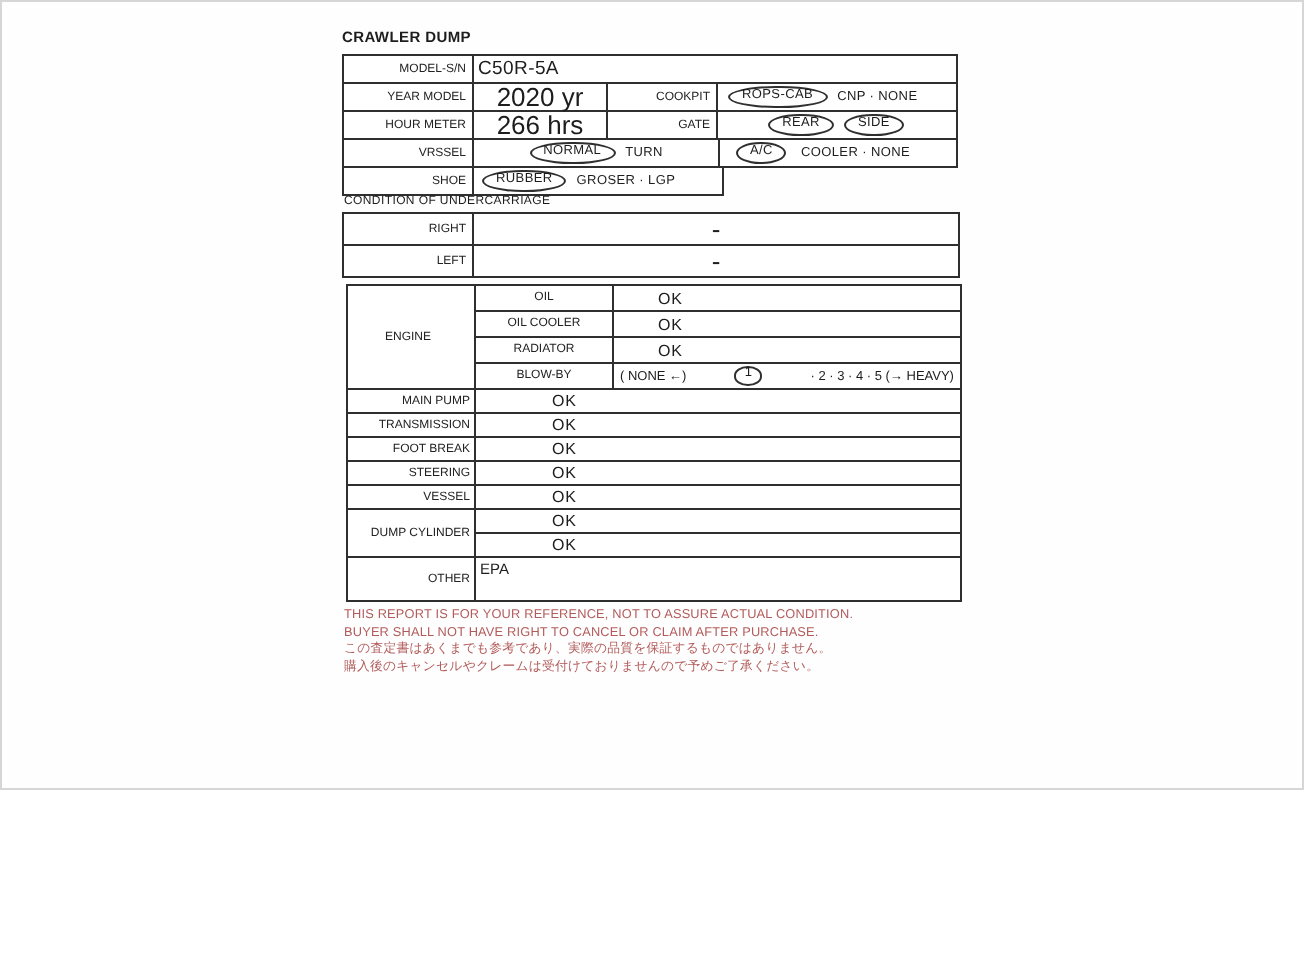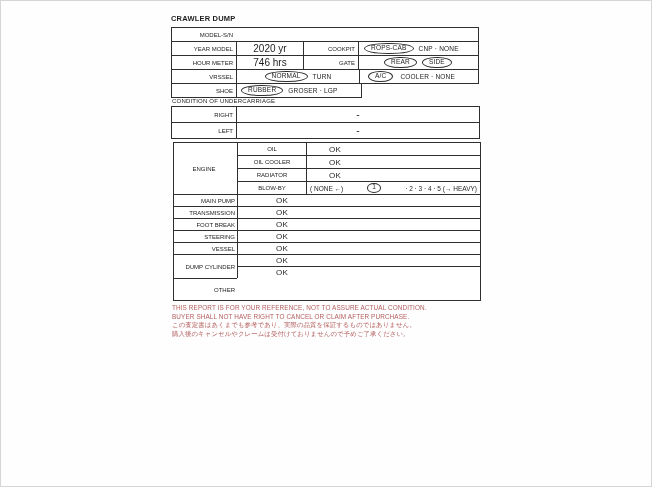--- a/index.html
+++ b/index.html
@@ -1,34 +1,34 @@
 <!DOCTYPE html>
 <html><head>
 <meta charset="utf-8">
 <style>
   html,body{margin:0;padding:0;background:#ffffff;}
   .page{
-    position:relative;width:652px;height:487px;background:#fefefe;
+    position:relative;width:652px;height:395px;background:#fefefe;
     border:1px solid #d6d6d6;box-sizing:border-box;overflow:hidden;
     font-family:"Liberation Sans",sans-serif;color:#1d1d1d;
   }
   .abs{position:absolute;}
   
   .doc-title{left:170px;top:13px;font-size:7.5px;font-weight:bold;letter-spacing:.2px;}
   .sec-title{left:171px;top:97px;font-size:6px;letter-spacing:.2px;}
   
   .tbl{left:170px;}
   .trow{display:flex;border:1px solid #2f2f2f;margin-top:-1px;background:#fff;box-sizing:content-box;}
   .trow:first-child{margin-top:0;}
   .cell{display:flex;align-items:center;box-sizing:border-box;height:100%;}
   .cell + .cell{border-left:1px solid #2f2f2f;}
   .lab{justify-content:flex-end;padding-right:3px;font-size:6px;color:#222;}
   .ctr{justify-content:center;}
   .big{font-size:9.5px;letter-spacing:.2px;}
-  .med{font-size:10px;}
+  .med{font-size:13px;}
   .opt{font-size:6.5px;letter-spacing:.2px;}
   .circ{
     display:inline-block;border:1px solid #2f2f2f;border-radius:50%;
     padding:1px 6px 2px;font-size:6.5px;letter-spacing:.2px;line-height:1;
   }
   .gap5{margin-left:5px;} .gap7{margin-left:7px;}
   
   .w-lab{width:64px;} .w-val{width:123px;} .w-val2{width:67px;} .w-sub{width:55px;} .w-right{width:119px;}
   .h13{height:13px;} .h15{height:15px;}
   
@@ -53,33 +53,34 @@
 </head>
 <body>
 
 <div class="page">
 
   <div class="abs doc-title">CRAWLER DUMP</div>
 
   <div class="abs tbl" style="top:26px;">
     <div class="trow h13">
       <div class="cell lab w-lab">MODEL-S/N</div>
+      <div class="cell big w-val" style="padding-left:2px;">C50R-5A</div>
     </div>
     <div class="trow h13">
       <div class="cell lab w-lab">YEAR MODEL</div>
       <div class="cell med ctr w-val2">2020 yr</div>
       <div class="cell lab w-sub">COOKPIT</div>
       <div class="cell w-right" style="padding-left:5px;">
         <span class="circ">ROPS-CAB</span>
         <span class="opt gap5">CNP · NONE</span>
       </div>
     </div>
     <div class="trow h13">
       <div class="cell lab w-lab">HOUR METER</div>
-      <div class="cell med ctr w-val2">746 hrs</div>
+      <div class="cell med ctr w-val2">266 hrs</div>
       <div class="cell lab w-sub">GATE</div>
       <div class="cell ctr w-right">
         <span class="circ">REAR</span>
         <span class="circ gap5">SIDE</span>
       </div>
     </div>
     <div class="trow h13">
       <div class="cell lab w-lab">VRSSEL</div>
       <div class="cell ctr w-val">
         <span class="circ">NORMAL</span>
@@ -143,20 +144,21 @@
     <div class="gc ok ok-wide span-val" style="grid-row:8;">OK</div>
 
     <div class="gc lab" style="grid-row:9;grid-column:1;justify-content:flex-end;padding-right:2px;">VESSEL</div>
     <div class="gc ok ok-wide span-val" style="grid-row:9;">OK</div>
 
     <div class="gc lab" style="grid-row:10/12;grid-column:1;justify-content:flex-end;padding-right:2px;">DUMP CYLINDER</div>
     <div class="gc ok ok-wide span-val" style="grid-row:10;">OK</div>
     <div class="gc ok ok-wide span-val" style="grid-row:11;">OK</div>
 
     <div class="gc lab" style="grid-row:12;grid-column:1;justify-content:flex-end;padding-right:2px;">OTHER</div>
+    <div class="gc other-val span-val" style="grid-row:12;">EPA</div>
   </div>
 
   <div class="abs disc">
     <div>THIS REPORT IS FOR YOUR REFERENCE, NOT TO ASSURE ACTUAL CONDITION.</div>
     <div>BUYER SHALL NOT HAVE RIGHT TO CANCEL OR CLAIM AFTER PURCHASE.</div>
     <div>この査定書はあくまでも参考であり、実際の品質を保証するものではありません。</div>
     <div>購入後のキャンセルやクレームは受付けておりませんので予めご了承ください。</div>
   </div>
 
 </div>

